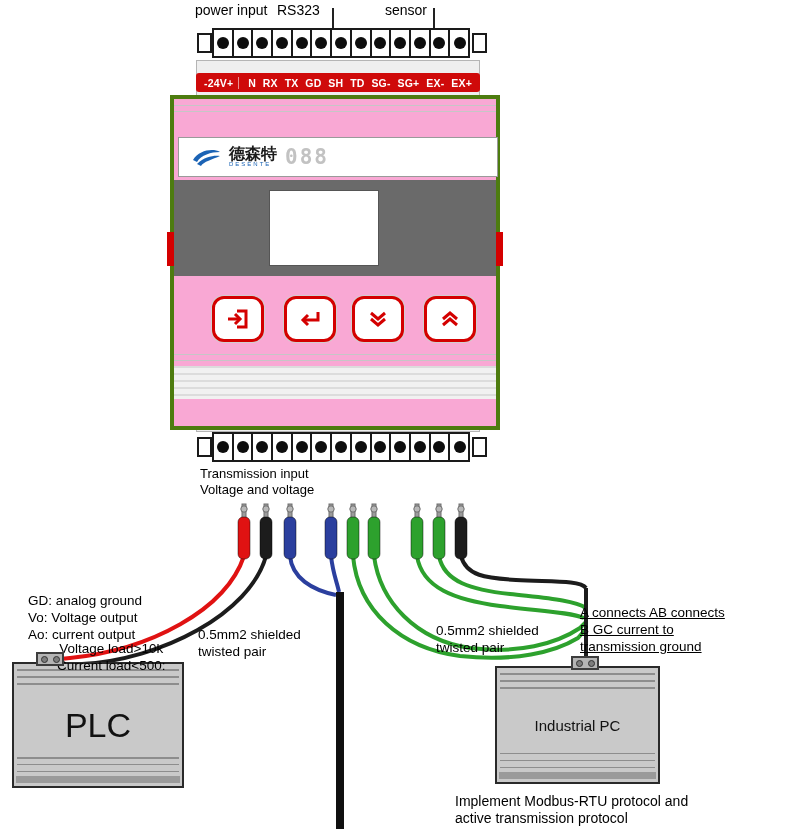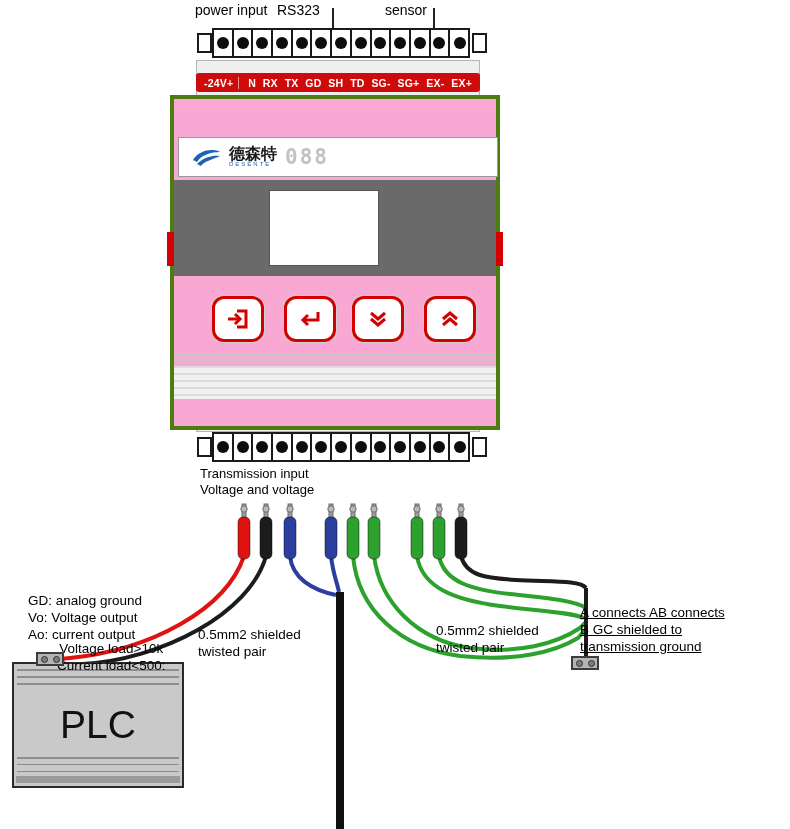--- a/index.html
+++ b/index.html
@@ -54,21 +54,21 @@
   .wire-layer{position:absolute;left:0;top:0;z-index:3;pointer-events:none;}
 
   
   .machine{position:absolute;background:#c9c9c9;border:2px solid #2a2a2a;box-sizing:border-box;z-index:4;
            display:flex;align-items:center;justify-content:center;}
   .machine .stripes-top{position:absolute;left:3px;right:3px;top:5px;height:17px;
       background:repeating-linear-gradient(180deg,#8d8d8d 0 1.5px,rgba(0,0,0,0) 1.5px 7px);}
   .machine .stripes-bottom{position:absolute;left:3px;right:3px;bottom:12px;height:17px;
       background:repeating-linear-gradient(180deg,#8d8d8d 0 1.5px,rgba(0,0,0,0) 1.5px 7px);}
   .machine .band-bottom{position:absolute;left:2px;right:2px;bottom:3px;height:7px;background:#9a9a9a;}
-  .plc-text{font-size:39px;font-weight:500;color:#111;z-index:1;}
+  .plc-text{font-size:34px;font-weight:500;color:#111;z-index:1;}
   .ipc-text{font-size:15px;color:#111;z-index:1;}
   .connector{position:absolute;width:28px;height:14px;background:#b5b5b5;border:2px solid #3d3d3d;
              display:flex;align-items:center;justify-content:space-around;box-sizing:border-box;z-index:5;}
   .screw-sm{width:7px;height:7px;border-radius:50%;background:#7d7d7d;border:1px solid #333;box-sizing:border-box;}
 </style>
 </head>
 <body>
 
 <div class="stage">
 
@@ -266,22 +266,26 @@
   <div class="note" style="left:198px;top:626px;">
       <span>0.5mm2 shielded</span>
       <span>twisted pair</span>
     </div>
   <div class="note" style="left:436px;top:622px;">
       <span>0.5mm2 shielded</span>
       <span>twisted pair</span>
     </div>
   <div class="note" style="left:580px;top:604px;text-decoration:underline;">
       <span>A connects AB connects</span>
-      <span>B GC shielded to</span>
+      <span>B GC current to</span>
       <span>transmission ground</span>
+    </div>
+  <div class="note" style="left:455px;top:793px;font-size:14px;line-height:17px;">
+      <span>Implement Modbus-RTU protocol and</span>
+      <span>active transmission protocol</span>
     </div>
 
   <svg class="wire-layer" width="790" height="829" viewBox="0 0 790 829">
     <path d="M244,556 C226,610 150,650 70,658 C56,660 47,658 47,664" stroke="#e01212" stroke-width="4" fill="none"></path>
     <path d="M266,556 C250,614 160,660 82,664 C68,666 57,662 57,666" stroke="#1c1c1c" stroke-width="4" fill="none"></path>
     <path d="M290,556 C292,578 312,590 336,595" stroke="#2b3f9e" stroke-width="4" fill="none"></path>
     <path d="M331,556 C333,574 337,582 339,592" stroke="#2b3f9e" stroke-width="4" fill="none"></path>
     <line x1="340" y1="592" x2="340" y2="829" stroke="#101010" stroke-width="8"></line>
     <path d="M353,556 C358,610 400,648 460,656 C515,662 555,652 578,638 L585,630" stroke="#2da12d" stroke-width="4" fill="none"></path>
     <path d="M374,556 C380,602 416,640 470,648 C518,654 556,644 580,628 L586,622" stroke="#2da12d" stroke-width="4" fill="none"></path>
@@ -340,18 +344,24 @@
     <div class="stripes-top"></div>
     <div class="stripes-bottom"></div>
     <div class="band-bottom"></div>
     <div class="plc-text">PLC</div>
   </div>
   <div class="connector" style="left:36px;top:652px;">
     <span class="screw-sm"></span>
     <span class="screw-sm"></span>
   </div>
 
+  <div class="machine" style="left:495px;top:666px;width:165px;height:118px;">
+    <div class="stripes-top"></div>
+    <div class="stripes-bottom"></div>
+    <div class="band-bottom"></div>
+    <div class="ipc-text">Industrial PC</div>
+  </div>
   <div class="connector" style="left:571px;top:656px;">
     <span class="screw-sm"></span>
     <span class="screw-sm"></span>
   </div>
 
 </div>
 
 </body></html>

